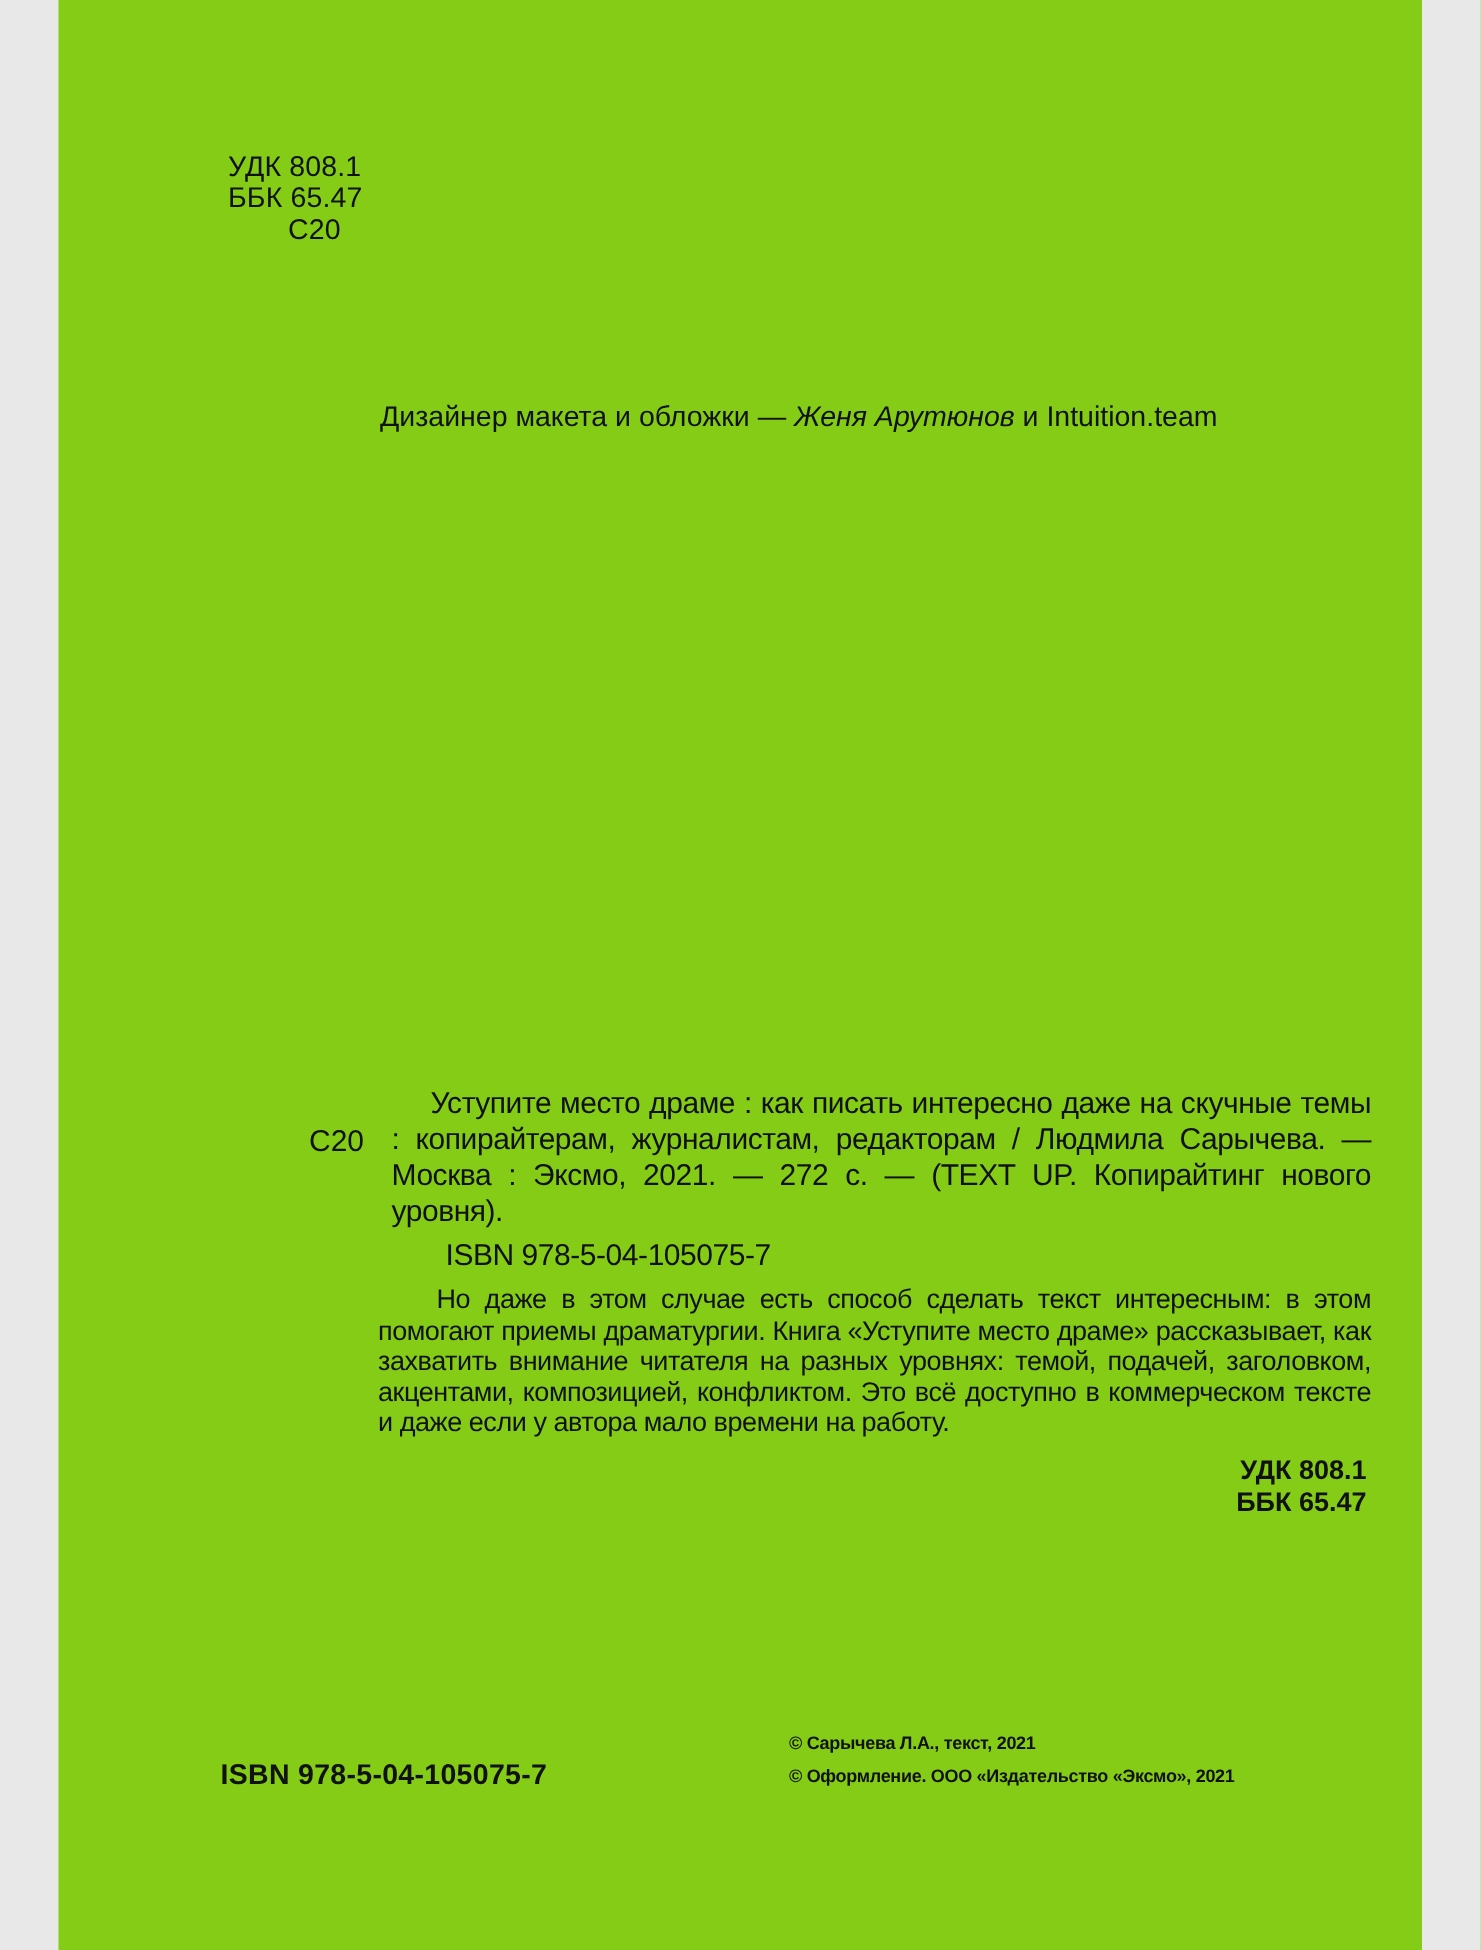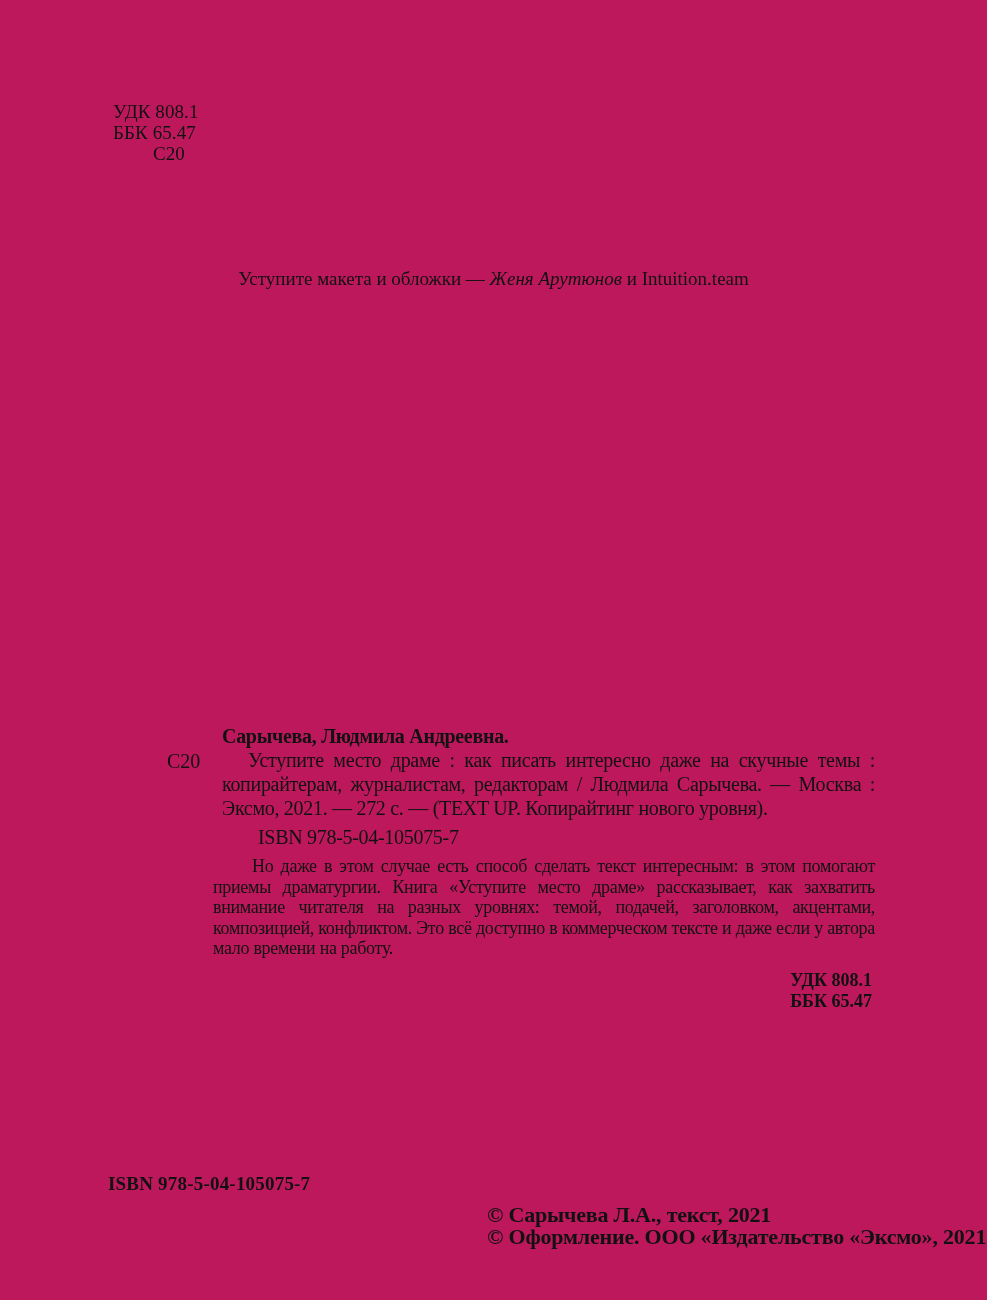--- a/index.html
+++ b/index.html
@@ -1,23 +1,23 @@
 <!DOCTYPE html>
 <html><head>
 <meta charset="utf-8">
 <style>
   html, body { margin: 0; padding: 0; background: #e8e8e8; }
   .page {
     position: relative;
-    width: 987px;
+    width: 909px;
     height: 1300px;
     margin: 0 auto;
-    background: #be185d;
+    background: #84cc16;
     color: #111111;
-    font-family: Liberation Serif, serif;
+    font-family: Liberation Sans, sans-serif;
     overflow: hidden;
   }
 
   
   .udc-block {
     position: absolute;
     left: 113px;
     top: 101px;
     font-size: 19px;
     line-height: 21px;
@@ -92,47 +92,46 @@
     position: absolute;
     left: 108px;
     top: 1173px;
     font-weight: bold;
     font-size: 19px;
     letter-spacing: 0.2px;
   }
   .copyright {
     position: absolute;
     left: 487px;
-    top: 1204px;
+    top: 1152px;
     font-weight: bold;
-    font-size: 22px;
+    font-size: 12px;
     line-height: 21.5px;
     letter-spacing: -0.2px;
   }
 </style>
 </head>
 <body>
 
 <div class="page">
 
   <div class="udc-block">
     <div>УДК 808.1</div>
     <div>ББК 65.47</div>
     <div class="indent">С20</div>
   </div>
 
   <div class="credits">
     <div class="credit-line">
-      <span>Уступите макета и обложки — </span><span class="ital">Женя Арутюнов</span><span> и Intuition.team</span>
+      <span>Дизайнер макета и обложки — </span><span class="ital">Женя Арутюнов</span><span> и Intuition.team</span>
     </div>
   </div>
 
   <div class="catalog">
     <div class="margin-code">С20</div>
-    <div class="catalog-heading">Сарычева, Людмила Андреевна.</div>
     <p class="catalog-desc">Уступите место драме : как писать интересно даже на скучные темы : копирайтерам, журналистам, редакторам / Людмила Сарычева. — Москва : Эксмо, 2021. — 272 с. — (TEXT UP. Копирайтинг нового уровня).</p>
     <div class="catalog-isbn">ISBN 978-5-04-105075-7</div>
   </div>
 
   <div class="annotation">
     <p>Но даже в этом случае есть способ сделать текст интересным: в этом помогают приемы драматургии. Книга «Уступите место драме» рассказывает, как захватить внимание читателя на разных уровнях: темой, подачей, заголовком, акцентами, композицией, конфликтом. Это всё доступно в коммерческом тексте и даже если у автора мало времени на работу.</p>
     <div class="footer-class">
       <div>УДК 808.1</div>
       <div>ББК 65.47</div>
     </div>

